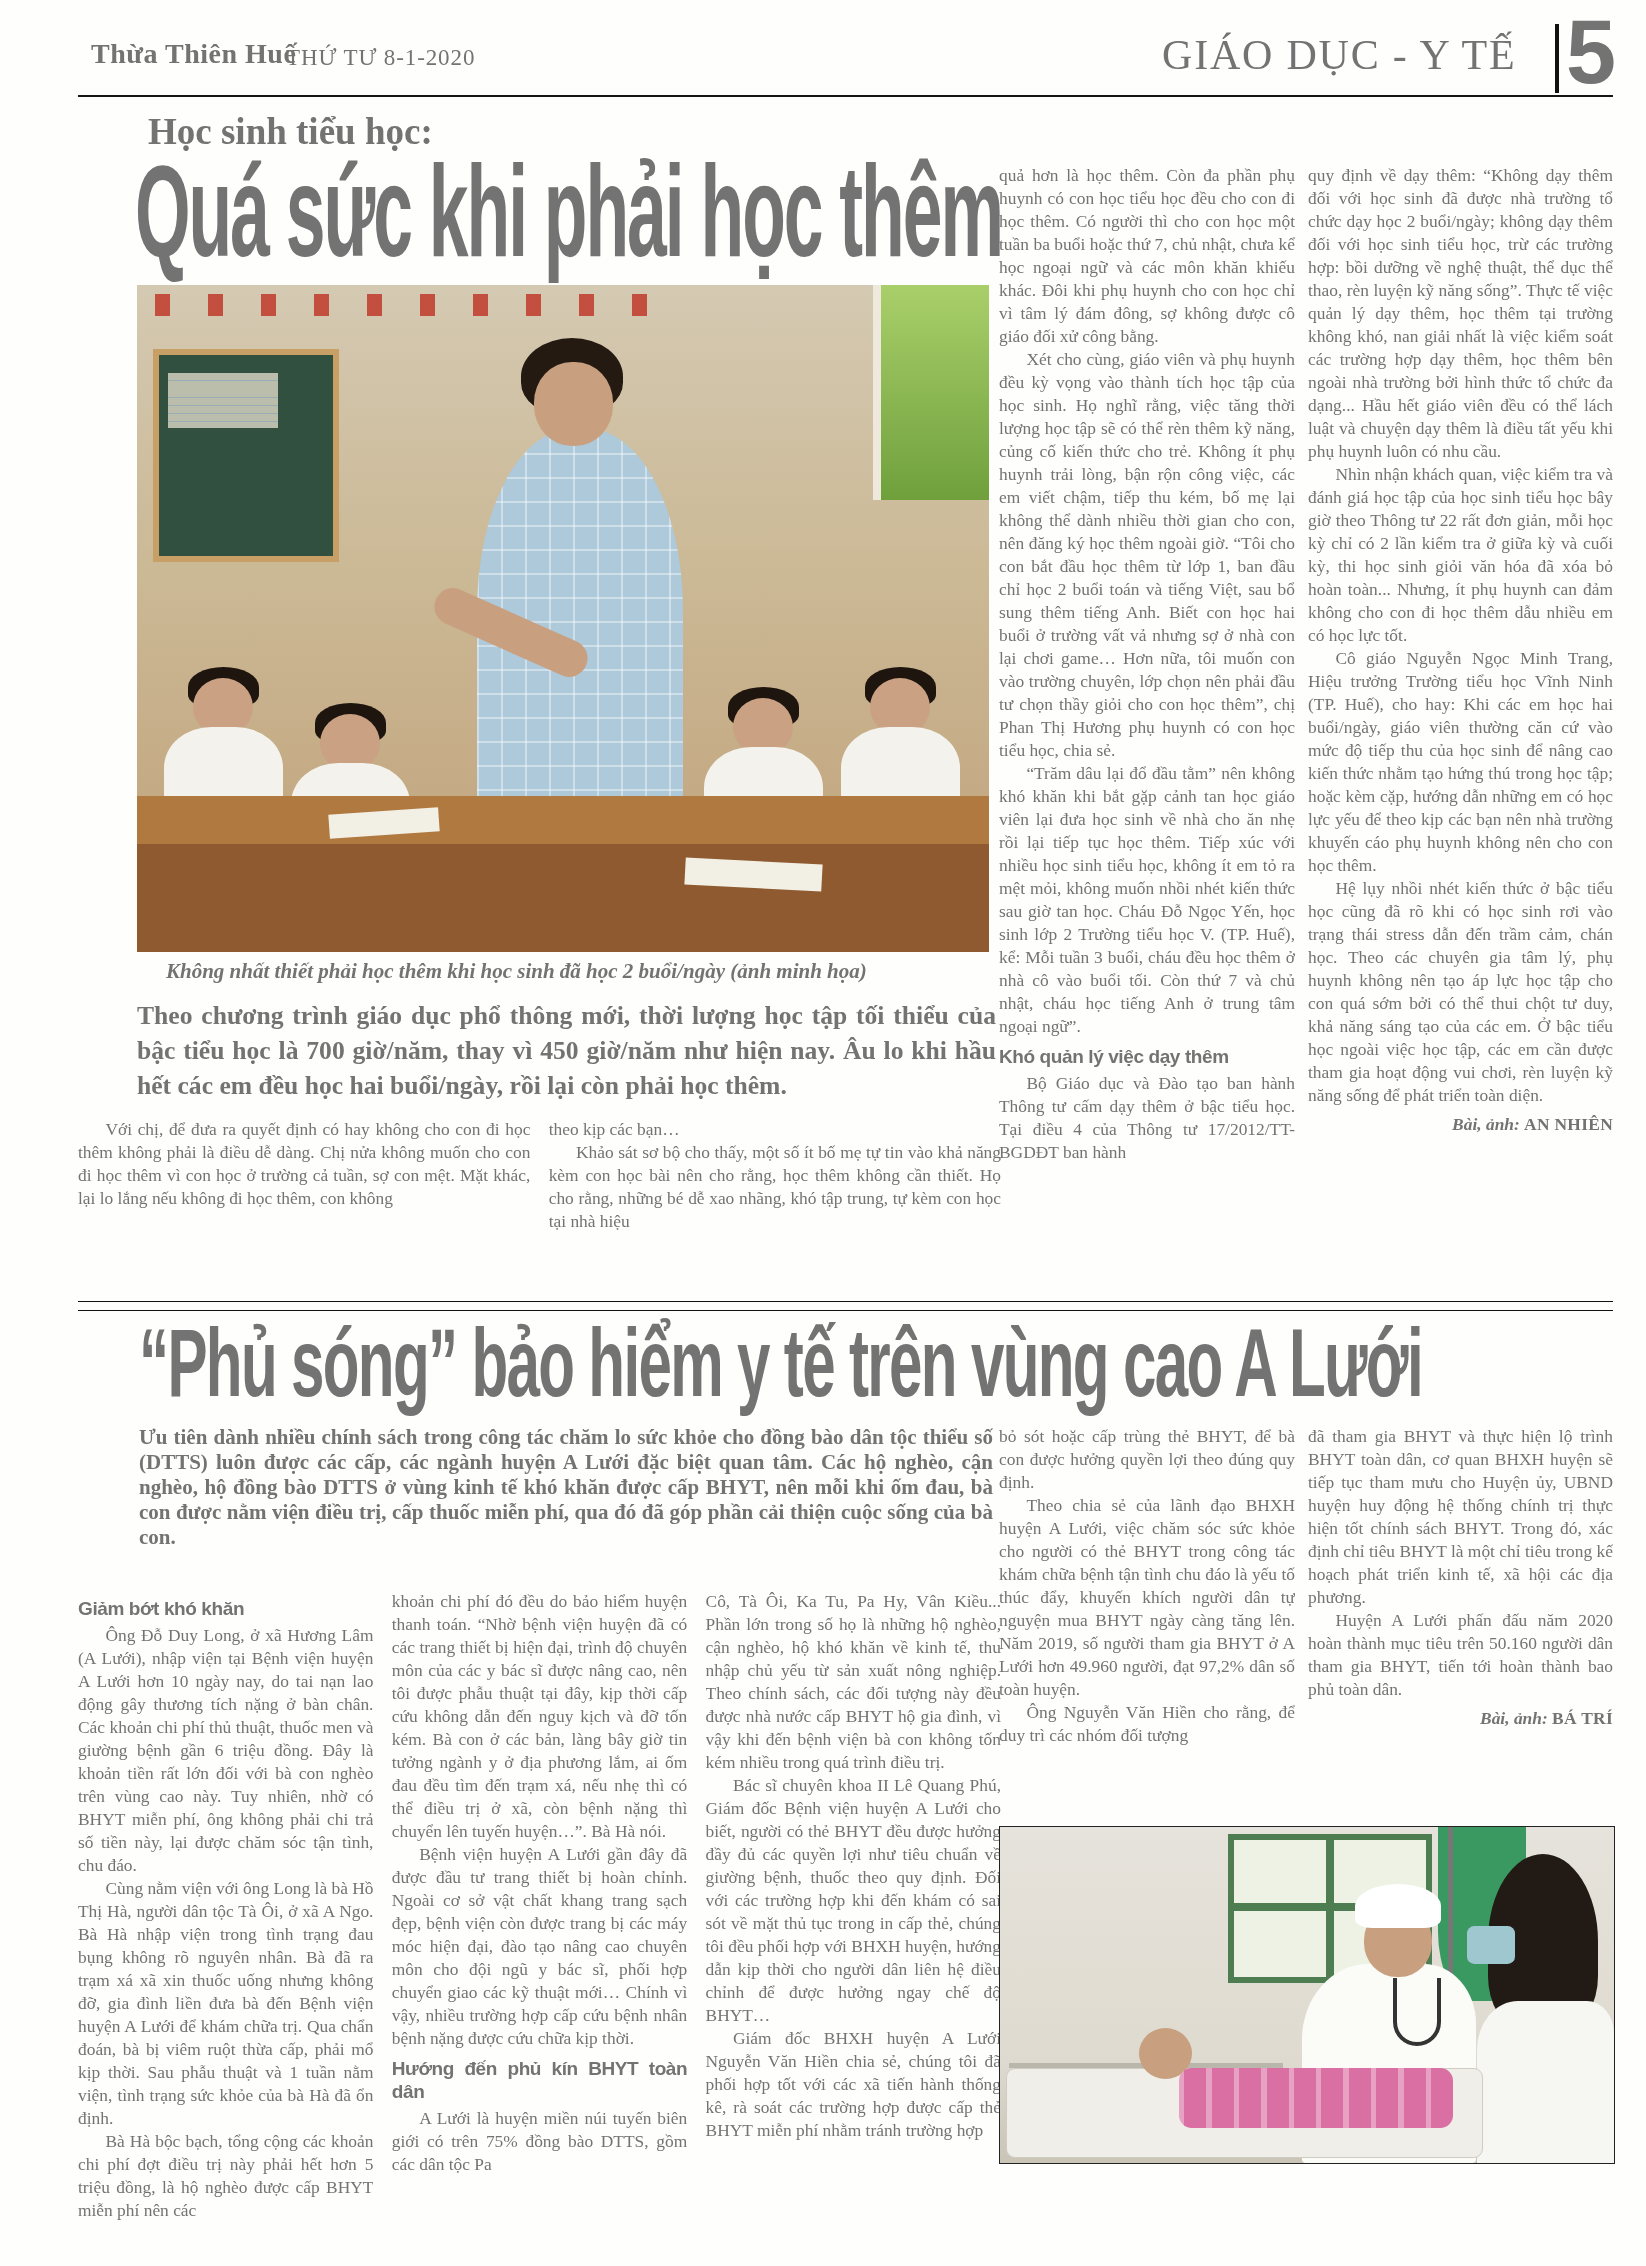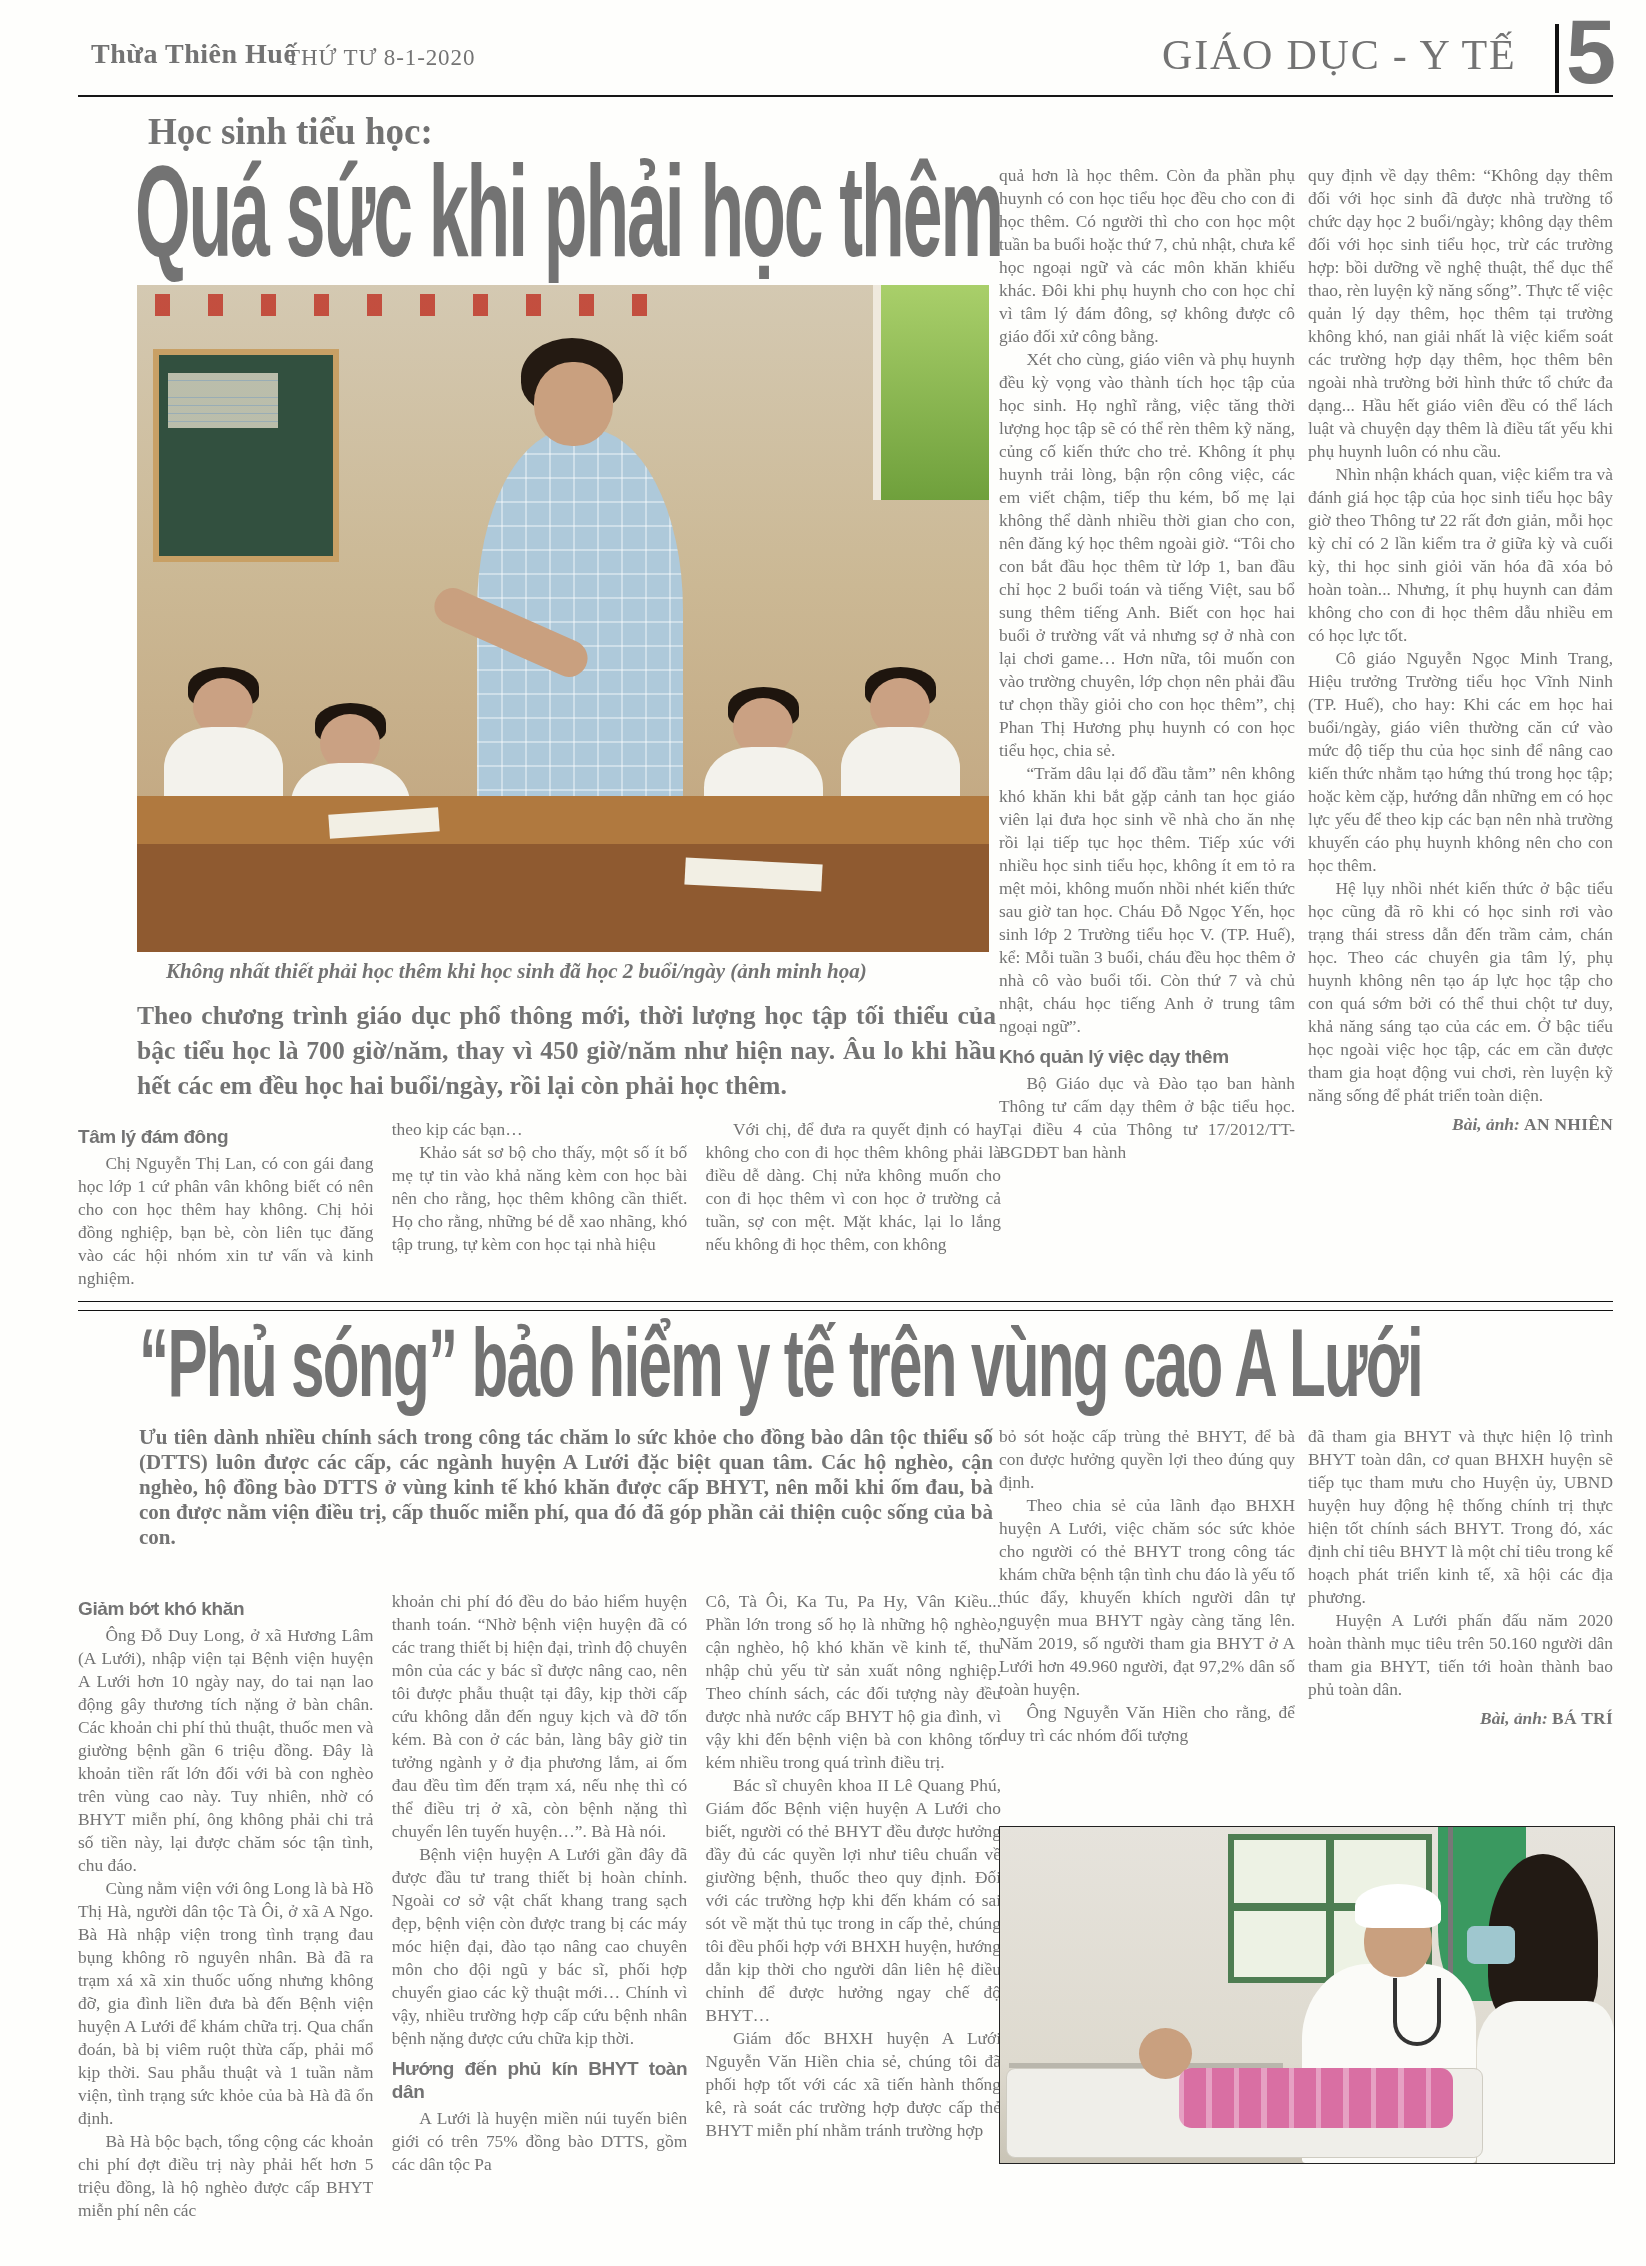--- a/index.html
+++ b/index.html
@@ -175,29 +175,25 @@
     <div class="p1-desk-far"></div>
     <div class="p1-desk-near"></div>
     <div class="p1-book1"></div>
     <div class="p1-book2"></div>
   </div>
   <div class="caption1">Không nhất thiết phải học thêm khi học sinh đã học 2 buổi/ngày (ảnh minh họa)</div>
   <div class="lede1">Theo chương trình giáo dục phổ thông mới, thời lượng học tập tối thiểu của bậc tiểu học là 700 giờ/năm, thay vì 450 giờ/năm như hiện nay. Âu lo khi hầu hết các em đều học hai buổi/ngày, rồi lại còn phải học thêm.</div>
 
   <div class="cols-abc">
     <div class="bodycol">
-        <h3 class="subhead">Tâm lý đám đông</h3>
-        <p class="para">Chị Nguyễn Thị Lan, có con gái đang học lớp 1 cứ phân vân không biết có nên cho con học thêm hay không. Chị hỏi đồng nghiệp, bạn bè, còn liên tục đăng vào các hội nhóm xin tư vấn và kinh nghiệm.</p>
+        <p class="para">Với chị, để đưa ra quyết định có hay không cho con đi học thêm không phải là điều dễ dàng. Chị nửa không muốn cho con đi học thêm vì con học ở trường cả tuần, sợ con mệt. Mặt khác, lại lo lắng nếu không đi học thêm, con không</p>
       </div>
     <div class="bodycol">
         <p class="para cont">theo kịp các bạn…</p>
         <p class="para">Khảo sát sơ bộ cho thấy, một số ít bố mẹ tự tin vào khả năng kèm con học bài nên cho rằng, học thêm không cần thiết. Họ cho rằng, những bé dễ xao nhãng, khó tập trung, tự kèm con học tại nhà hiệu</p>
-      </div>
-    <div class="bodycol">
-        <p class="para">Với chị, để đưa ra quyết định có hay không cho con đi học thêm không phải là điều dễ dàng. Chị nửa không muốn cho con đi học thêm vì con học ở trường cả tuần, sợ con mệt. Mặt khác, lại lo lắng nếu không đi học thêm, con không</p>
       </div>
   </div>
   <div class="bodycol col4-a1">
       <p class="para cont">quả hơn là học thêm. Còn đa phần phụ huynh có con học tiểu học đều cho con đi học thêm. Có người thì cho con học một tuần ba buổi hoặc thứ 7, chủ nhật, chưa kể học ngoại ngữ và các môn khăn khiếu khác. Đôi khi phụ huynh cho con học chỉ vì tâm lý đám đông, sợ không được cô giáo đối xử công bằng.</p>
       <p class="para">Xét cho cùng, giáo viên và phụ huynh đều kỳ vọng vào thành tích học tập của học sinh. Họ nghĩ rằng, việc tăng thời lượng học tập sẽ có thể rèn thêm kỹ năng, củng cố kiến thức cho trẻ. Không ít phụ huynh trải lòng, bận rộn công việc, các em viết chậm, tiếp thu kém, bố mẹ lại không thể dành nhiều thời gian cho con, nên đăng ký học thêm ngoài giờ. “Tôi cho con bắt đầu học thêm từ lớp 1, ban đầu chỉ học 2 buổi toán và tiếng Việt, sau bổ sung thêm tiếng Anh. Biết con học hai buổi ở trường vất vả nhưng sợ ở nhà con lại chơi game… Hơn nữa, tôi muốn con vào trường chuyên, lớp chọn nên phải đầu tư chọn thầy giỏi cho con học thêm”, chị Phan Thị Hương phụ huynh có con học tiểu học, chia sẻ.</p>
       <p class="para">“Trăm dâu lại đổ đầu tằm” nên không khó khăn khi bắt gặp cảnh tan học giáo viên lại đưa học sinh về nhà cho ăn nhẹ rồi lại tiếp tục học thêm. Tiếp xúc với nhiều học sinh tiểu học, không ít em tỏ ra mệt mỏi, không muốn nhồi nhét kiến thức sau giờ tan học. Cháu Đỗ Ngọc Yến, học sinh lớp 2 Trường tiểu học V. (TP. Huế), kể: Mỗi tuần 3 buổi, cháu đều học thêm ở nhà cô vào buổi tối. Còn thứ 7 và chủ nhật, cháu học tiếng Anh ở trung tâm ngoại ngữ”.</p>
       <h3 class="subhead">Khó quản lý việc dạy thêm</h3>
       <p class="para">Bộ Giáo dục và Đào tạo ban hành Thông tư cấm dạy thêm ở bậc tiểu học. Tại điều 4 của Thông tư 17/2012/TT-BGDĐT ban hành</p>
     </div>
   <div class="bodycol col5-a1">

